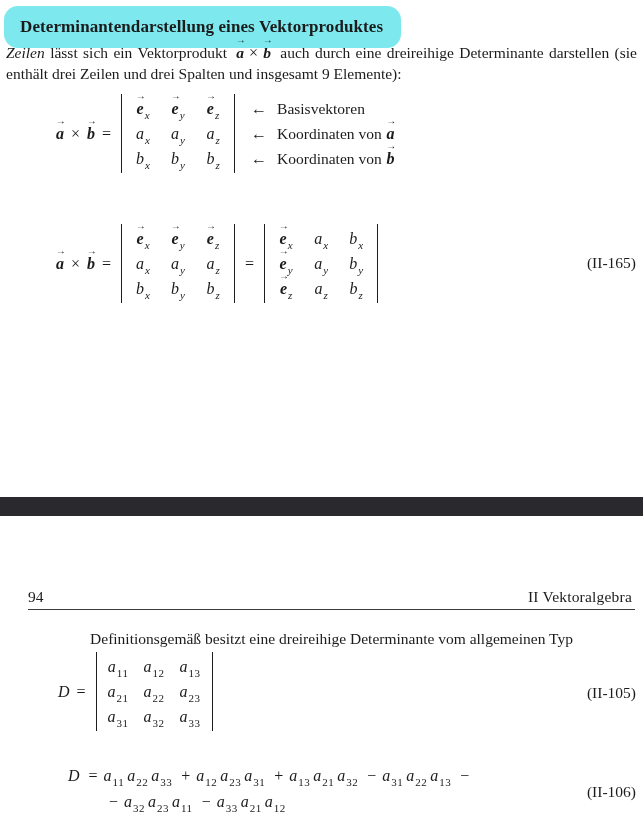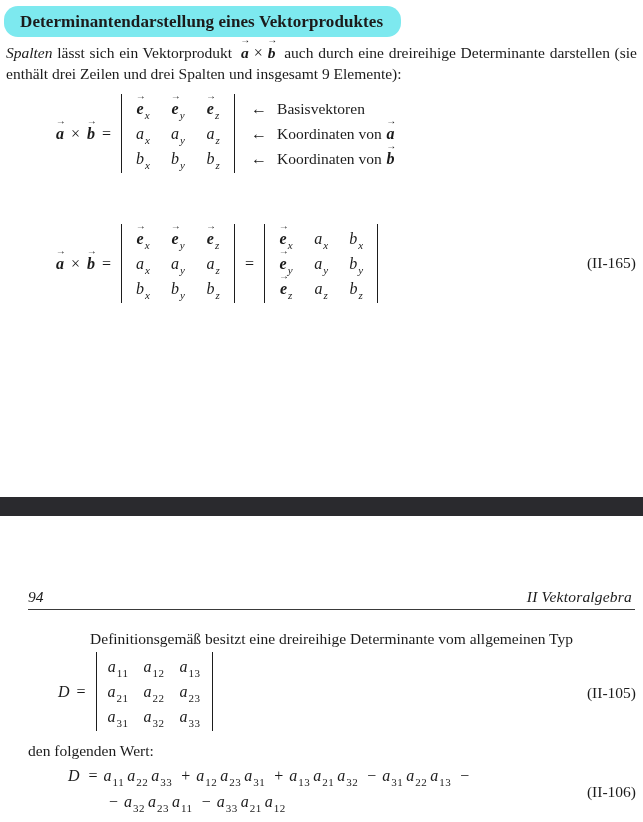--- a/index.html
+++ b/index.html
@@ -2,21 +2,21 @@
 <html><head>
 <meta charset="utf-8">
 <style>
   html,body{margin:0;padding:0;background:#ffffff;}
   .sheet{
     position:relative;width:643px;height:822px;background:#ffffff;overflow:hidden;
     font-family:"Liberation Serif","DejaVu Serif",serif;color:#1b1b1b;
   }
   
   .pill{
-    position:absolute;top:6px;left:4px;height:31px;border-radius:14px;
+    position:absolute;top:6px;left:4px;height:42px;border-radius:14px;
     display:flex;align-items:center;padding:0 18px 0 16px;
   }
   .pill .htext{font-size:17px;font-weight:bold;letter-spacing:.1px;white-space:nowrap;}
   
   .para{position:absolute;font-size:15.5px;line-height:21px;text-align:justify;}
   .p1{top:42px;left:6px;width:631px;}
   .p2{top:192px;left:6px;width:631px;text-align:left;}
   .p3{top:628px;left:28px;width:607px;text-align:center;}
   .p4{top:740px;left:28px;width:607px;text-align:left;}
   .ital{font-style:italic;}
@@ -55,35 +55,35 @@
   .lab104{top:254px;right:7px;}
   .lab105{top:684px;right:7px;}
   .lab106{top:783px;right:7px;}
   .line2{margin-left:35px;margin-top:7px;}
   .mrow.prod .tok{margin:0 3px 0 0;}
   
   .bar{position:absolute;top:497px;left:0;width:643px;height:19px;}
   
   .pagehead{position:absolute;top:588px;left:28px;right:11px;
             display:flex;justify-content:space-between;align-items:baseline;
-            font-size:15.5px;font-style:italic;}
+            font-size:15.5px;}
   .chapter{letter-spacing:.2px;text-align:right;}
   .headrule{position:absolute;top:609px;left:28px;right:8px;height:1px;background:#3a3a3a;}
 </style>
 </head>
 <body>
 
 <div class="sheet">
 
   <div class="pill" style="background: rgb(125, 233, 239);">
     <span class="htext">Determinantendarstellung eines Vektorproduktes</span>
   </div>
 
   <div class="para p1">
-    <span class="ital">Spalten</span><span> lässt sich ein Vektorprodukt</span>
+    <span class="ital">Zeilen</span><span> lässt sich ein Vektorprodukt</span>
     <span class="imath">
         <span class="tok">
           <span class="mi vec">a<span class="varrow">→</span></span>
         </span>
         <span class="op">×</span>
         <span class="tok">
           <span class="mi vec">b<span class="varrow">→</span></span>
         </span>
       </span>
     <span>auch durch eine dreireihige Determinante darstellen (sie enthält drei Zeilen und drei Spalten und insgesamt 9 Elemente):</span>
@@ -377,21 +377,20 @@
         <span class="cell">
           <span class="tok">
             <span class="mi">a</span>
             <span class="msub num">33</span>
           </span>
         </span>
       </span>
   </div>
   <div class="eqlabel lab105">(II-105)</div>
 
-  <div class="para p4">den folgenden Wert:</div>
 
   <div class="eq eq106">
     <div class="mrow prod">
         <span class="tok">
           <span class="mi">D</span>
         </span>
         <span class="op">=</span>
         <span class="tok">
           <span class="mi">a</span>
           <span class="msub num">11</span>

